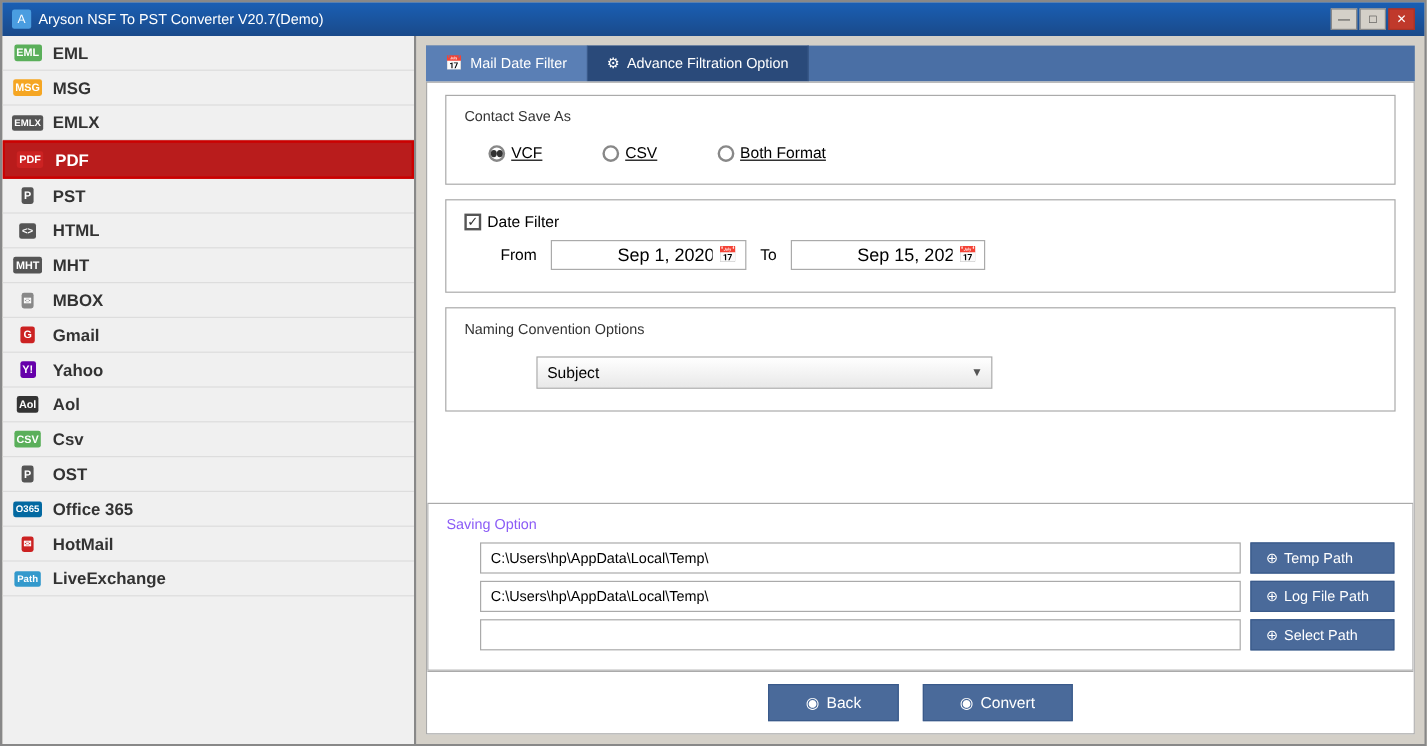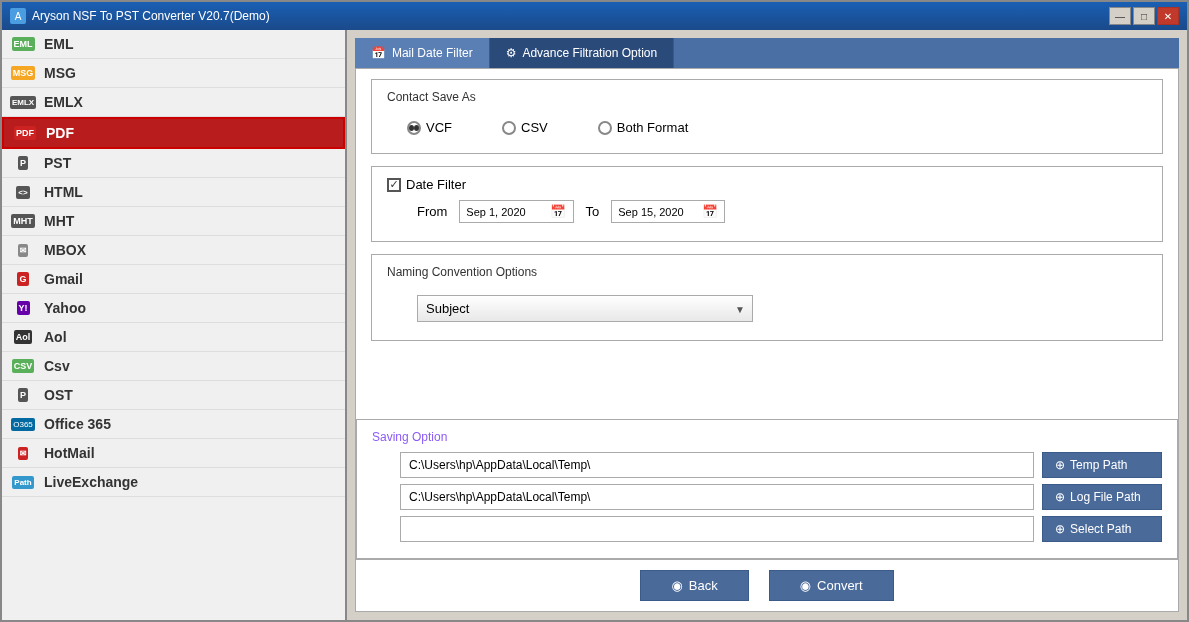--- a/index.html
+++ b/index.html
@@ -189,20 +189,21 @@
       color: #333;
       margin-bottom: 8px;
     }
 
     
     .radio-group {
       display: flex;
       gap: 50px;
       align-items: flex-start;
       padding: 8px 20px;
+      text-decoration: underline;
     }
 
     .radio-item {
       display: flex;
       align-items: center;
       gap: 5px;
       cursor: pointer;
     }
 
     .radio-circle {
@@ -263,38 +264,40 @@
       align-items: center;
       border: 1px solid #aaa;
       background: white;
       padding: 3px 6px;
       gap: 4px;
     }
 
     .date-input input {
       border: none;
       outline: none;
-      font-size: 11px;
+      font-size: 15px;
       width: 80px;
+      margin-left: 48px;
     }
 
     .cal-icon {
       cursor: pointer;
       font-size: 13px;
       color: #555;
     }
 
     
     .naming-row {
       padding: 8px 30px;
     }
 
     .select-wrapper {
       position: relative;
-      width: 336px;
+      width: 380px;
+      margin-left: 30px;
     }
 
     .select-wrapper select {
       width: 100%;
       padding: 5px 8px;
       border: 1px solid #aaa;
       background: linear-gradient(to bottom, #fff, #e8e8e8);
       font-size: 13px;
       cursor: pointer;
       appearance: none;
@@ -383,21 +386,21 @@
     .icon-pdf { background: #cc2222; color: white; font-size: 9px; font-weight: bold; padding: 2px; border-radius: 2px; }
     .icon-pst { background: #555; color: white; font-size: 9px; font-weight: bold; padding: 2px; border-radius: 2px; }
     .icon-html { background: #555; color: white; font-size: 8px; font-weight: bold; padding: 2px; border-radius: 2px; }
     .icon-mht { background: #555; color: white; font-size: 9px; font-weight: bold; padding: 2px; border-radius: 2px; }
     .icon-mbox { background: #888; color: white; font-size: 8px; font-weight: bold; padding: 2px; border-radius: 2px; }
     .icon-gmail { background: #cc2222; color: white; font-size: 9px; font-weight: bold; padding: 2px; border-radius: 2px; }
     .icon-yahoo { background: #6600aa; color: white; font-size: 9px; font-weight: bold; padding: 2px; border-radius: 2px; }
     .icon-aol { background: #333; color: white; font-size: 9px; font-weight: bold; padding: 2px; border-radius: 2px; }
     .icon-csv { background: #5aaf5a; color: white; font-size: 9px; font-weight: bold; padding: 2px; border-radius: 2px; }
     .icon-ost { background: #555; color: white; font-size: 9px; font-weight: bold; padding: 2px; border-radius: 2px; }
-    .icon-o365 { background: #0369a1; color: white; font-size: 8px; font-weight: normal; padding: 2px; border-radius: 2px; }
+    .icon-o365 { background: #0369a1; color: white; font-size: 8px; font-weight: bold; padding: 2px; border-radius: 2px; }
     .icon-hotmail { background: #cc2222; color: white; font-size: 8px; font-weight: bold; padding: 2px; border-radius: 2px; }
     .icon-live { background: #3399cc; color: white; font-size: 8px; font-weight: bold; padding: 2px; border-radius: 2px; }
   </style>
 </head>
 <body>
 
 <div class="window">
 
   <div class="title-bar">
     <div class="title-bar-left">

